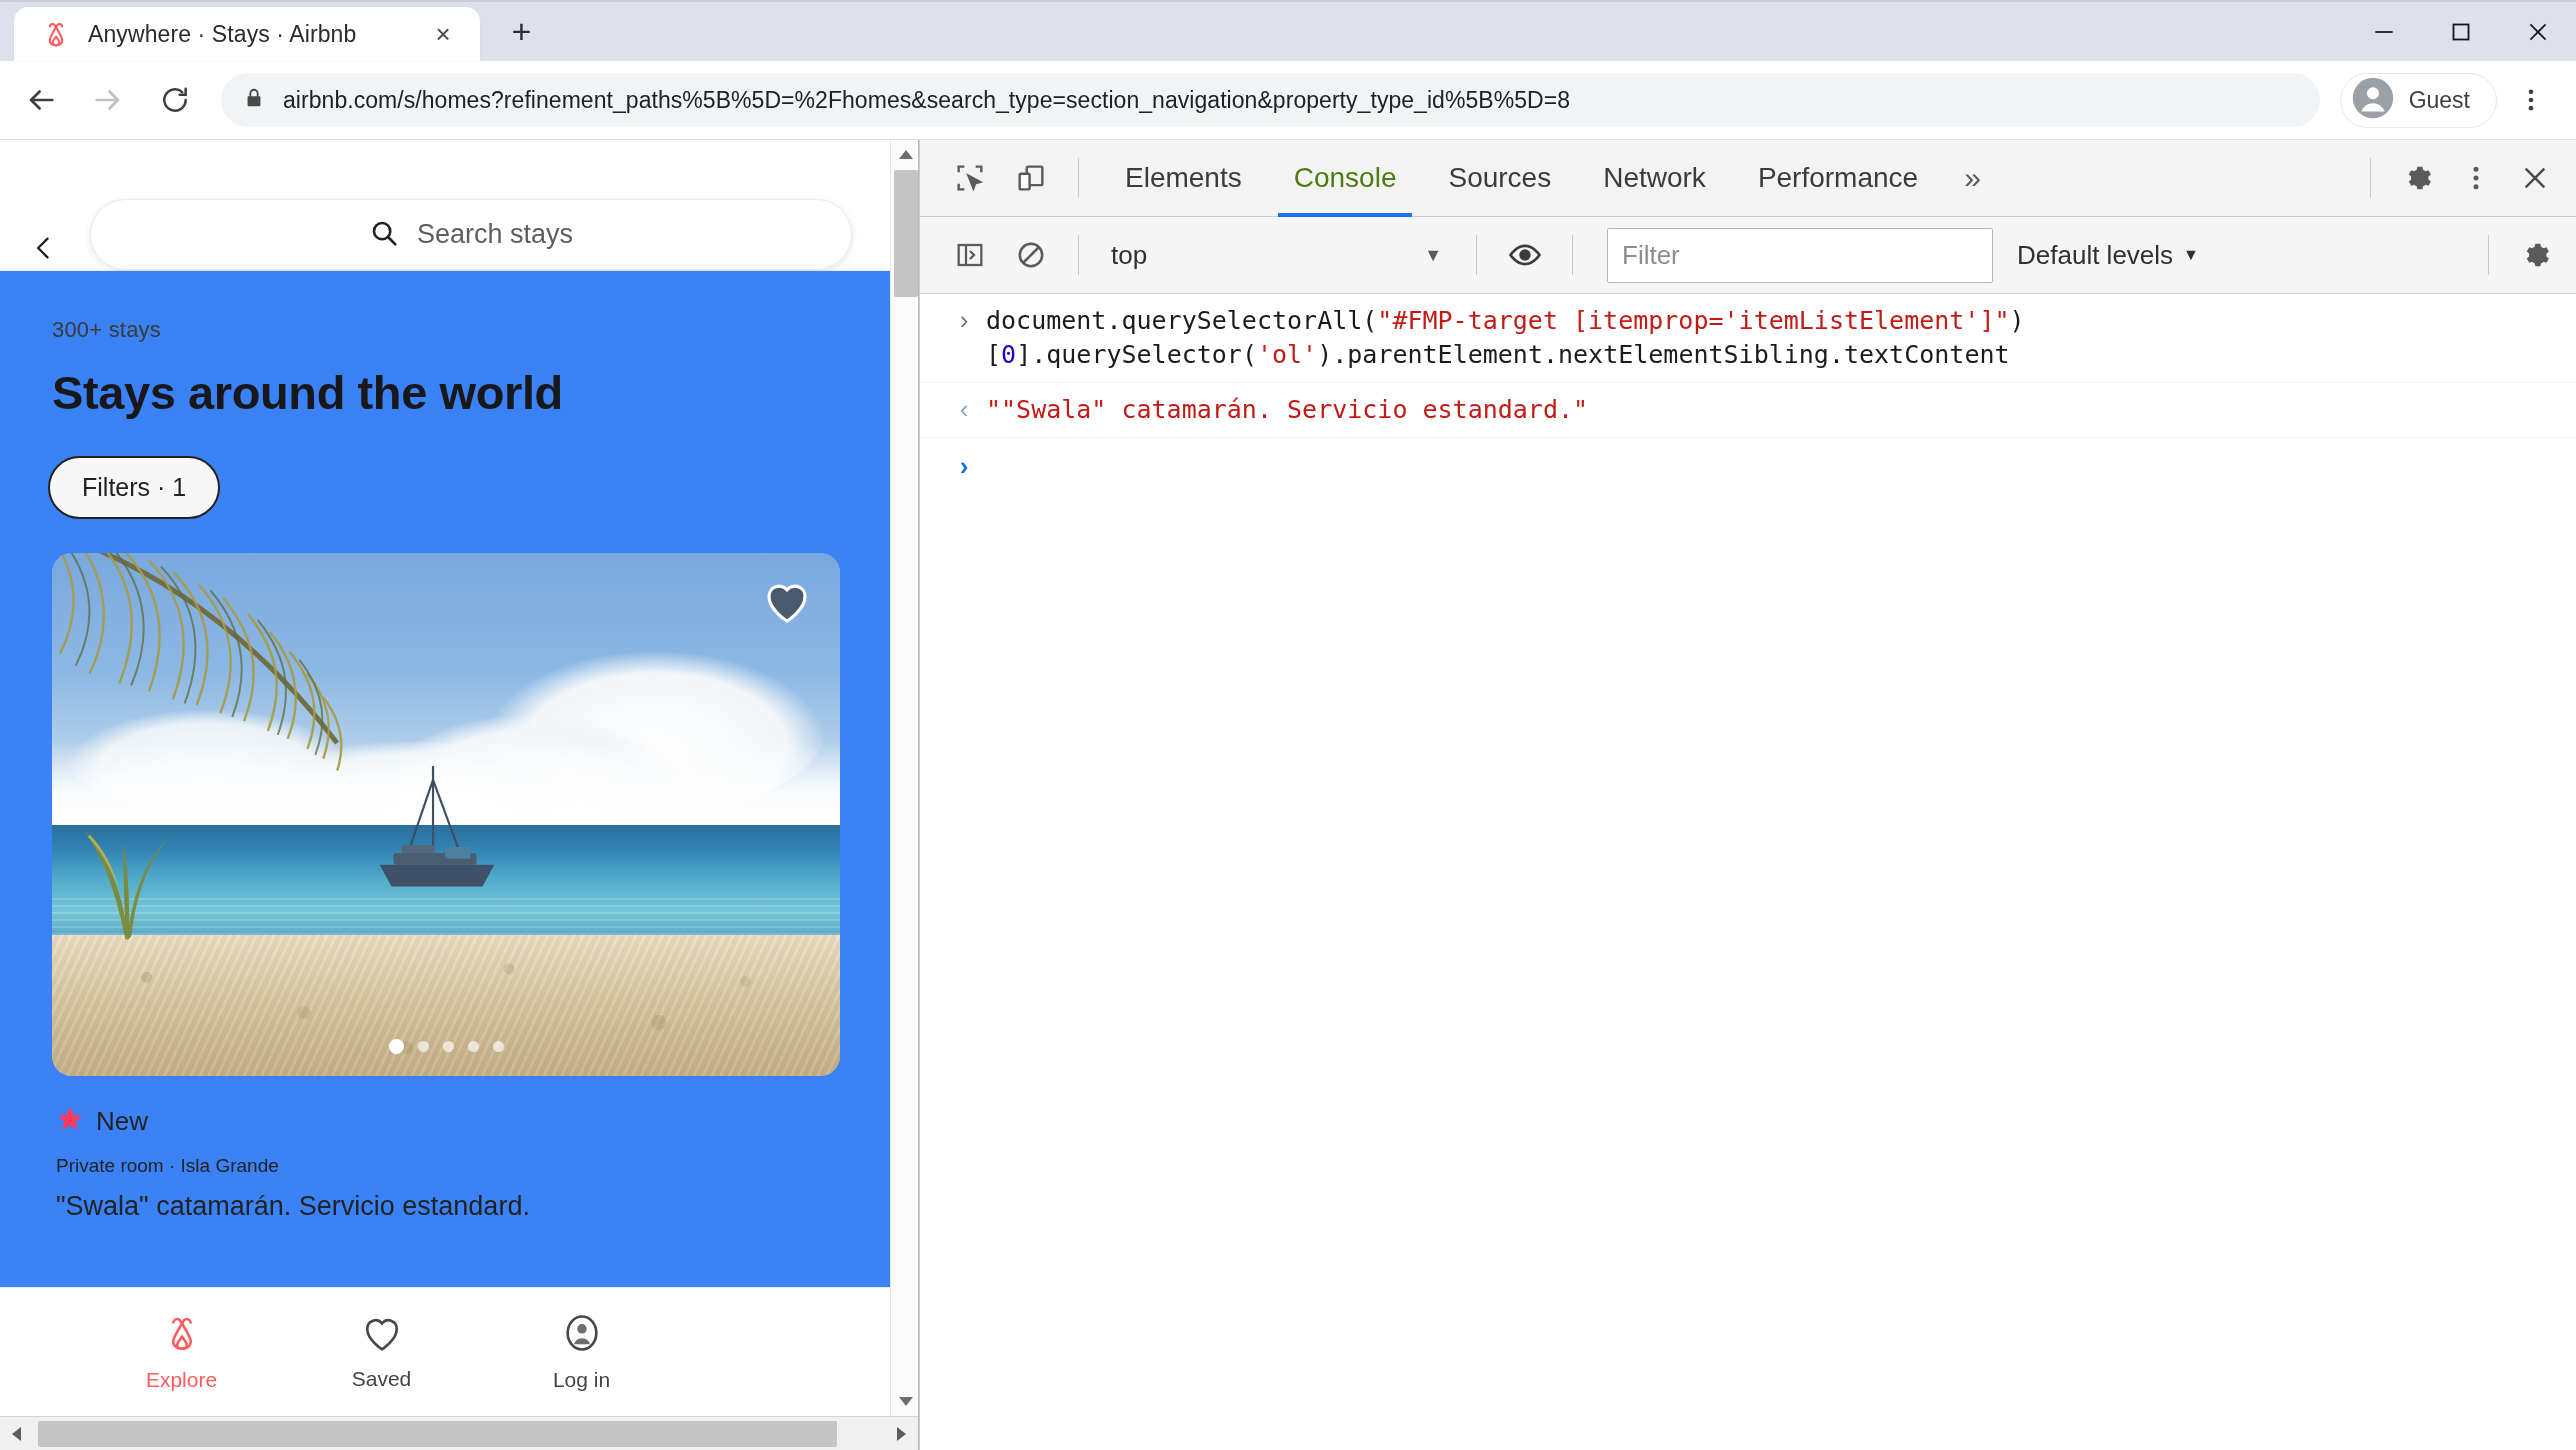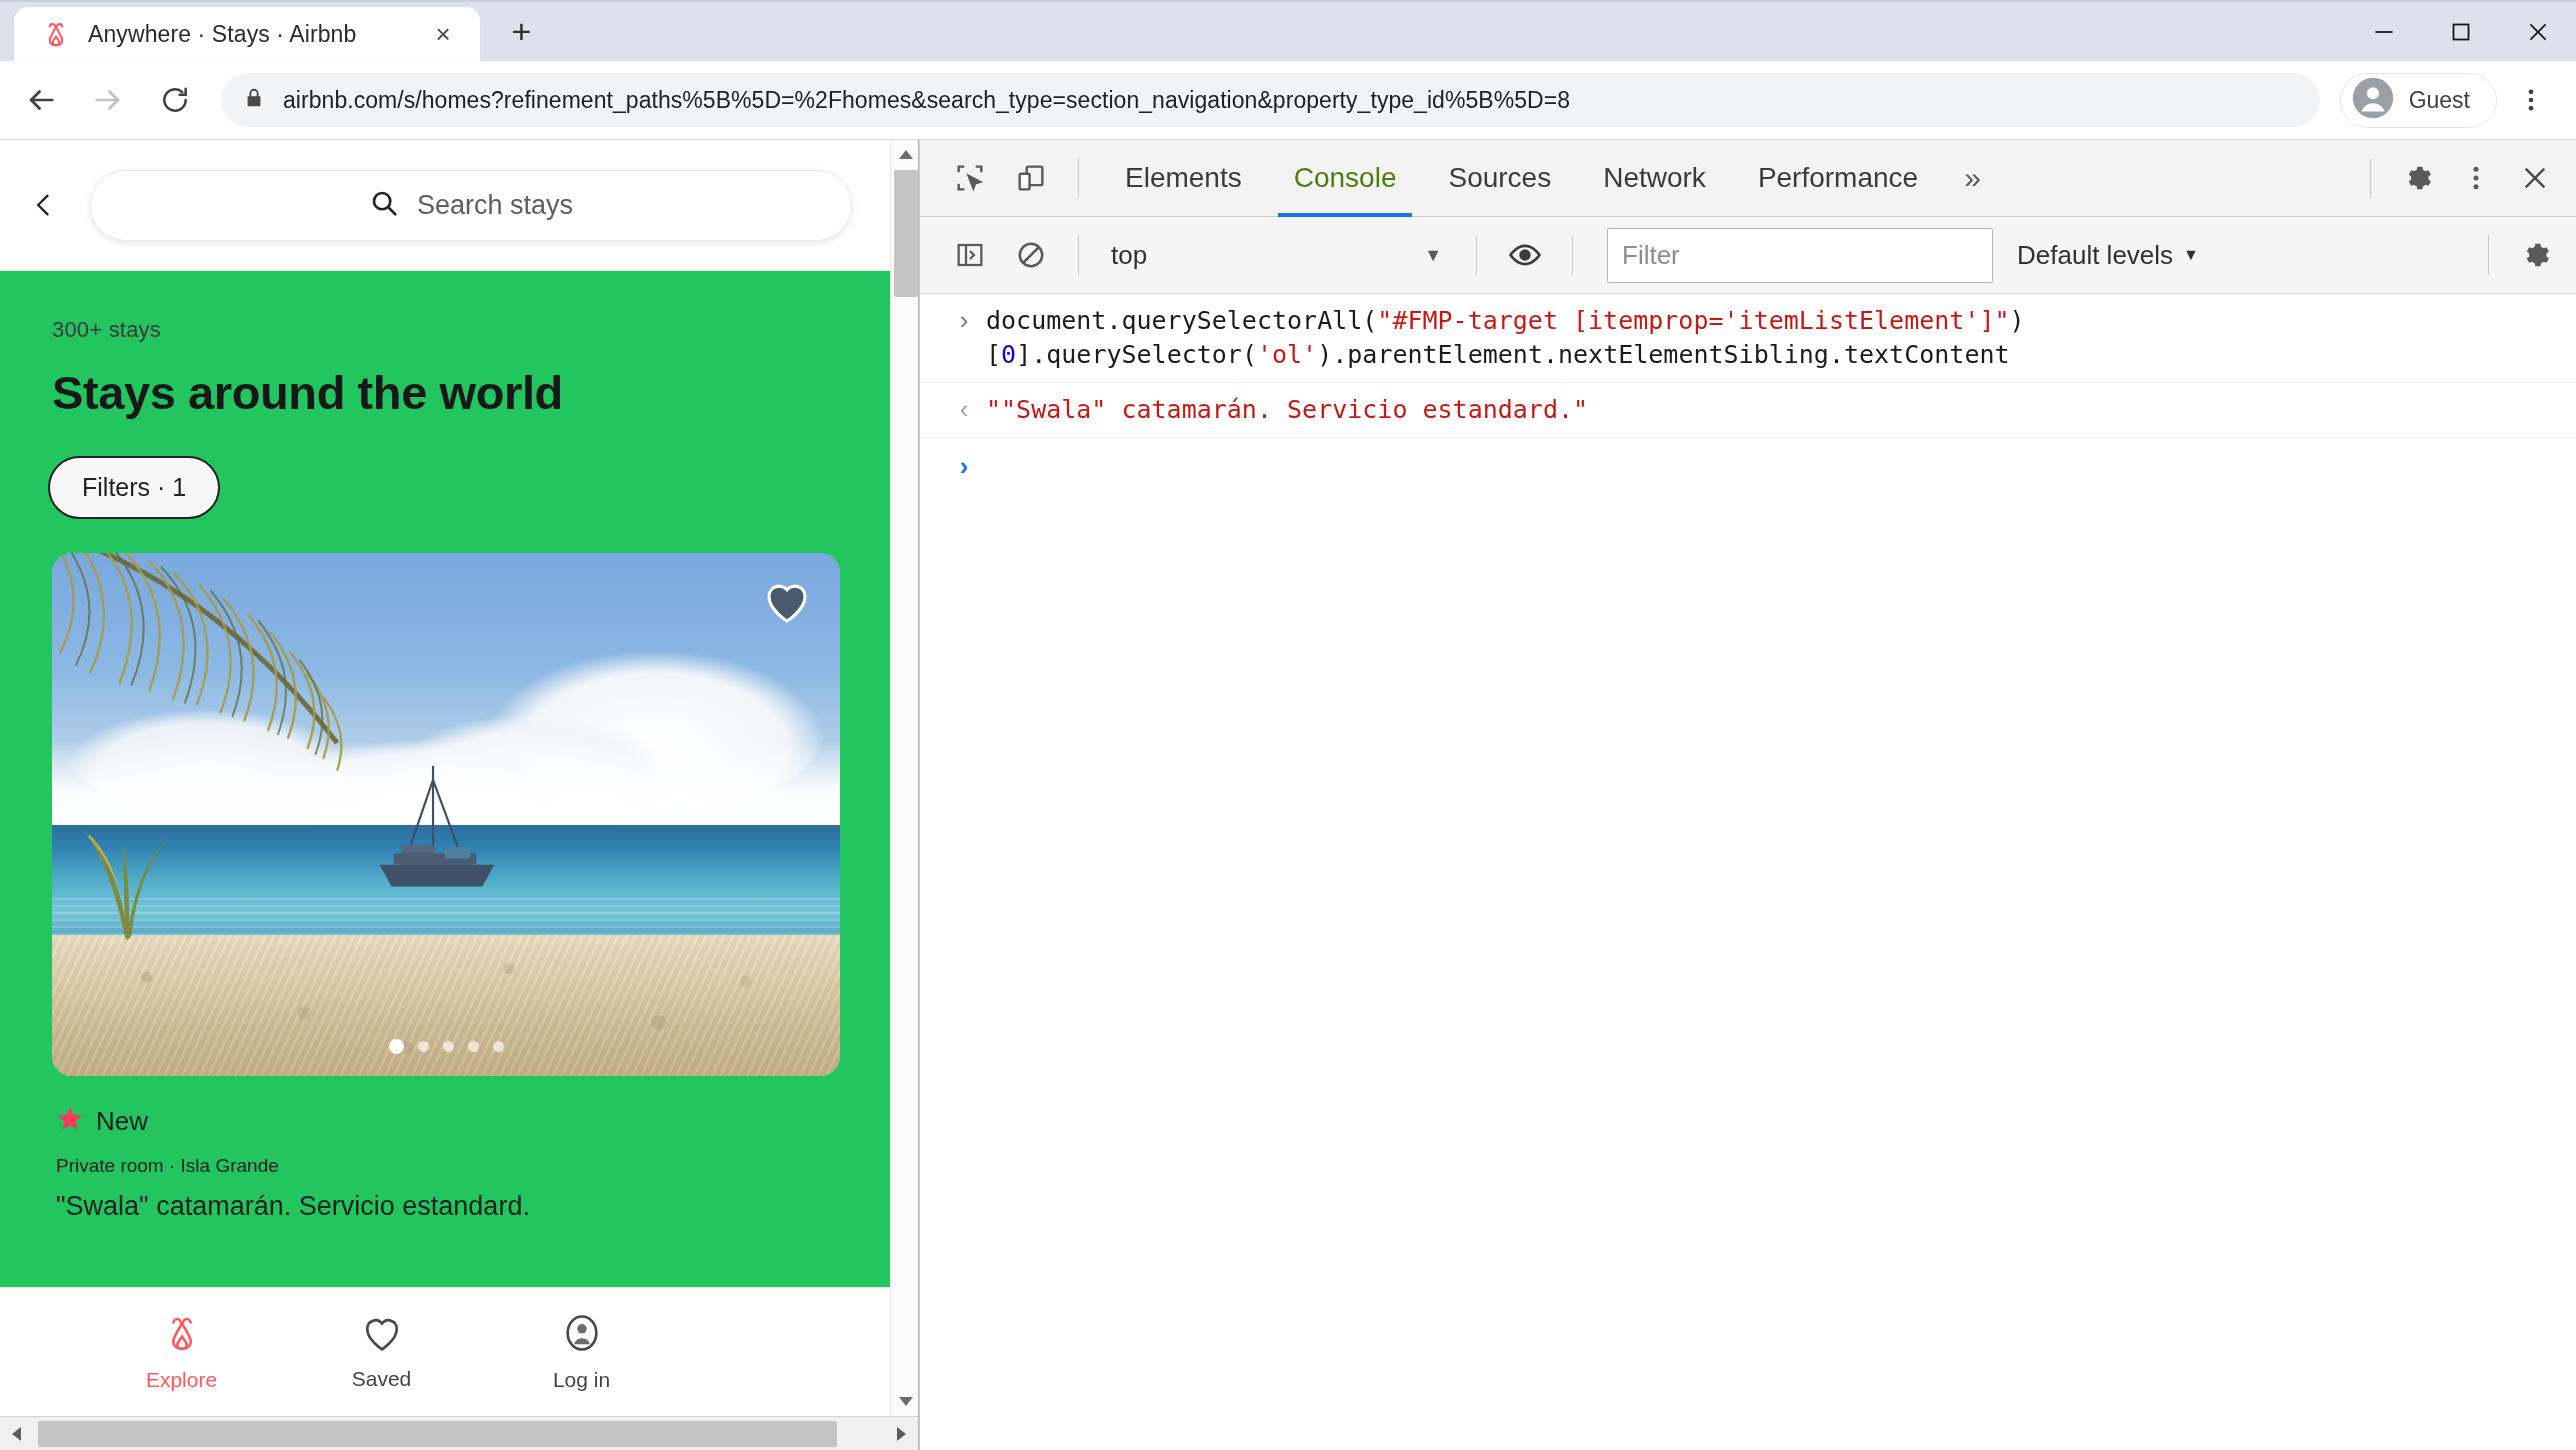--- a/index.html
+++ b/index.html
@@ -166,21 +166,21 @@
     position: absolute; top: 30px; left: 3px;
     width: 24px; height: 127px;
     background: #c4c4c4; border-radius: 2px;
   }
   .vs-spacer { flex: 1; }
 
   
   .app-header {
     height: 131px;
     display: flex;
-    align-items: center;
+    align-items: flex-end;
     gap: 24px;
     padding: 0 38px 0 22px;
     border-bottom: 1px solid #ebebeb;
     background: #fff;
     flex: 0 0 131px;
   }
   .back-chevron {
     width: 44px; height: 44px;
     display: flex; align-items: center; justify-content: center;
     color: #222;
@@ -198,21 +198,21 @@
     background: #fff;
   }
   .search-placeholder { font-size: 27px; color: #5e5e5e; }
 
   
   .page-scroll {
     flex: 1;
     overflow: hidden;
     padding: 0 0 0 0;
     position: relative;
-    background: #22c55e;
+    background: #3b82f6;
   }
   .stays-count {
     font-size: 22px; color: #3a3a3a;
     padding: 46px 0 0 52px;
     letter-spacing: 0.2px;
   }
   .stays-title {
     font-size: 47px; font-weight: bold; color: #18181b;
     padding: 22px 0 0 52px;
     letter-spacing: -0.4px;

